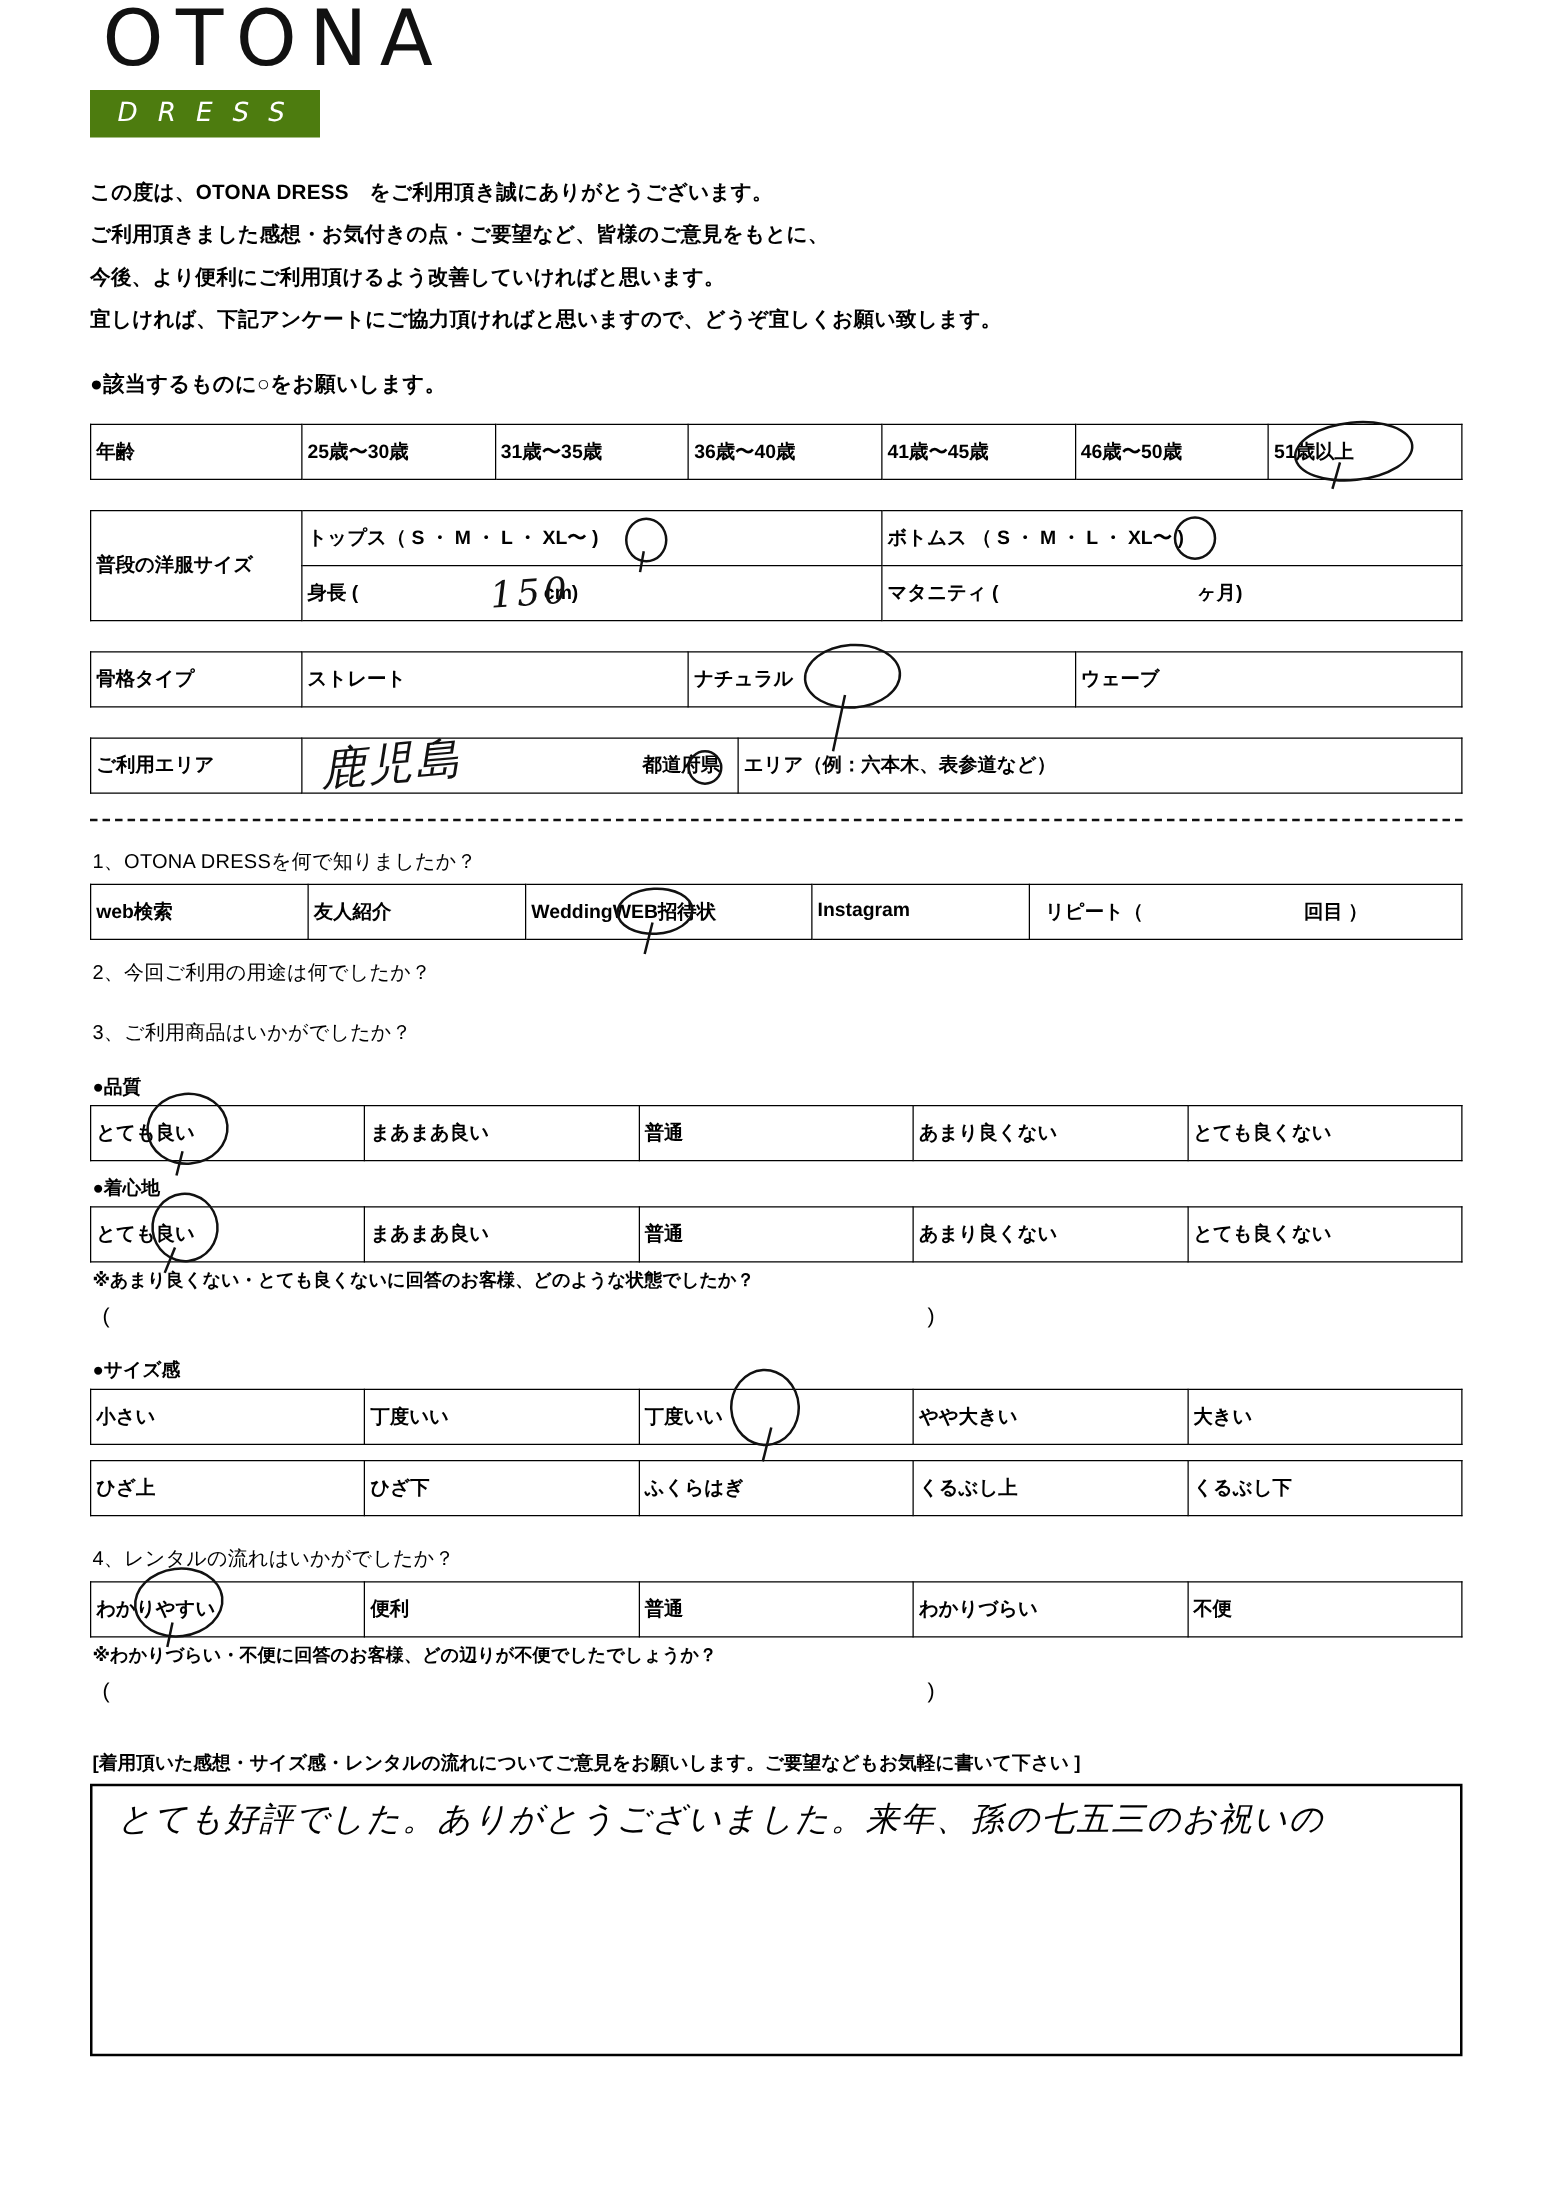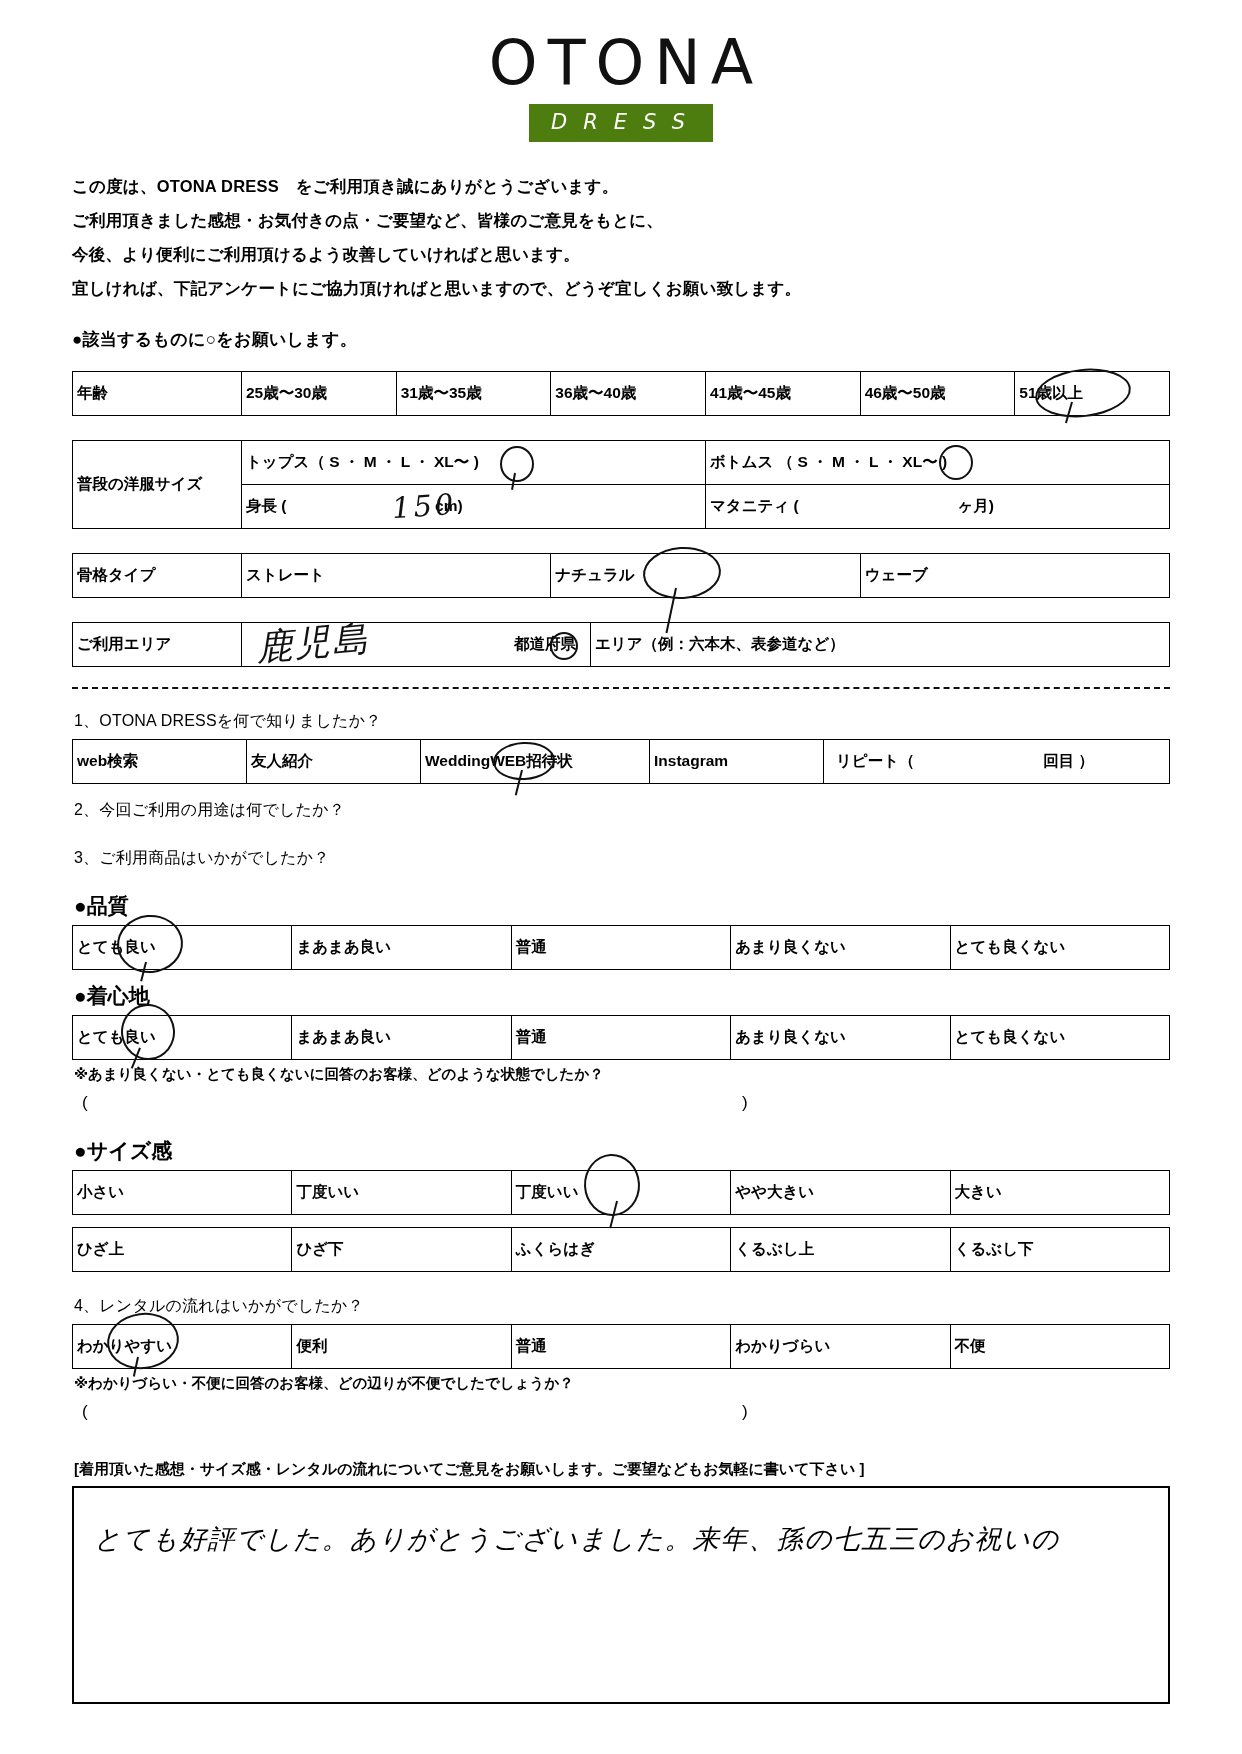--- a/index.html
+++ b/index.html
@@ -20,22 +20,20 @@
   }
   .inner {
     position: absolute;
     left: 72px;
     top: 0;
     width: 1098px;
   }
 
   
   .logo-wrap {
-    text-align: center;
-    padding-top: 32px;
   }
   .logo-otona {
     font-family: "DejaVu Sans", sans-serif;
     font-size: 62px;
     letter-spacing: 10px;
     font-weight: 400;
     line-height: 1;
     color: #111;
     padding-left: 10px;
   }
@@ -93,21 +91,21 @@
   .gap-24 { height: 24px; }
   .gap-34 { height: 34px; }
 
   .qtitle {
     font-size: 16px;
     font-weight: 400;
     margin: 0 0 7px 2px;
     letter-spacing: .2px;
   }
   .subtitle {
-    font-size: 21px;
+    font-size: 15px;
     font-weight: 700;
     margin: 0 0 5px 2px;
   }
   .note {
     font-size: 14.5px;
     font-weight: 600;
     margin: 5px 0 0 2px;
   }
   .paren-line {
     font-size: 17px;
@@ -170,21 +168,21 @@
   
   .cmt-head {
     font-size: 15px;
     font-weight: 700;
     margin: 0 0 7px 2px;
   }
   .cmt-box {
     border: 2.2px solid #000;
     height: 218px;
     position: relative;
-    padding: 28px 20px;
+    padding: 4px 20px;
     box-sizing: border-box;
   }
   .cmt-text {
     font-family: "DejaVu Serif", serif;
     font-size: 26.5px;
     line-height: 1.72;
     letter-spacing: 1.5px;
     font-style: italic;
   }
 </style>

